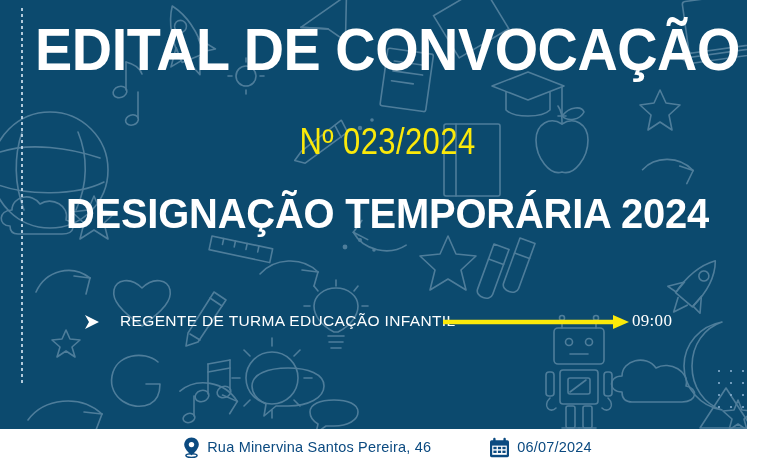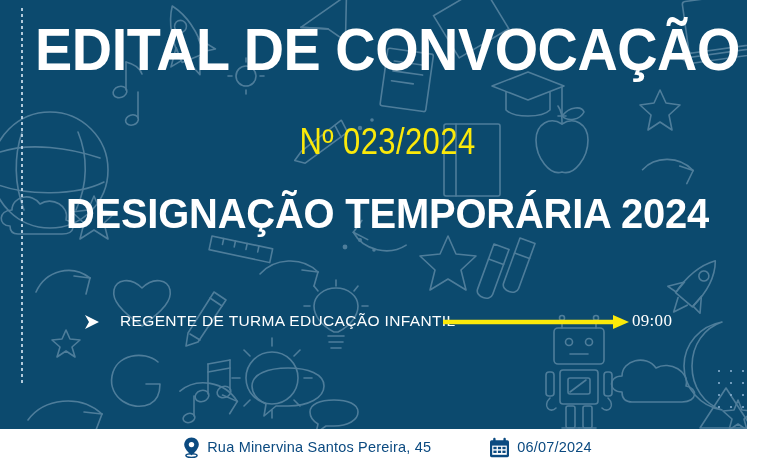--- a/index.html
+++ b/index.html
@@ -404,21 +404,21 @@
 
   <div class="footer-sep"></div>
   <div class="footer">
 
     <div class="footer-item">
       <svg class="ficon" width="17" height="21" viewBox="0 0 17 21" xmlns="http://www.w3.org/2000/svg">
         <path d="M8.5 0.6 C4.4 0.6 1.2 3.8 1.2 7.8 C1.2 12.4 8.5 18.4 8.5 18.4 C8.5 18.4 15.8 12.4 15.8 7.8 C15.8 3.8 12.6 0.6 8.5 0.6 Z" fill="#0b4a80"></path>
         <circle cx="8.5" cy="7.6" r="2.7" fill="#ffffff"></circle>
         <ellipse cx="8.5" cy="18.6" rx="5.6" ry="1.9" fill="none" stroke="#0b4a80" stroke-width="1.5"></ellipse>
       </svg>
-      <span>Rua Minervina Santos Pereira, 45</span>
+      <span>Rua Minervina Santos Pereira, 46</span>
     </div>
 
     <div class="footer-gap"></div>
 
     <div class="footer-item">
       <svg class="ficon" width="21" height="21" viewBox="0 0 21 21" xmlns="http://www.w3.org/2000/svg">
         <rect x="4.2" y="0.8" width="2.4" height="4.4" rx="1.1" fill="#0b4a80"></rect>
         <rect x="14.4" y="0.8" width="2.4" height="4.4" rx="1.1" fill="#0b4a80"></rect>
         <rect x="1" y="3.2" width="19" height="17" rx="1.6" fill="#0b4a80"></rect>
         <rect x="3.2" y="8.6" width="14.6" height="9.2" fill="#ffffff"></rect>

